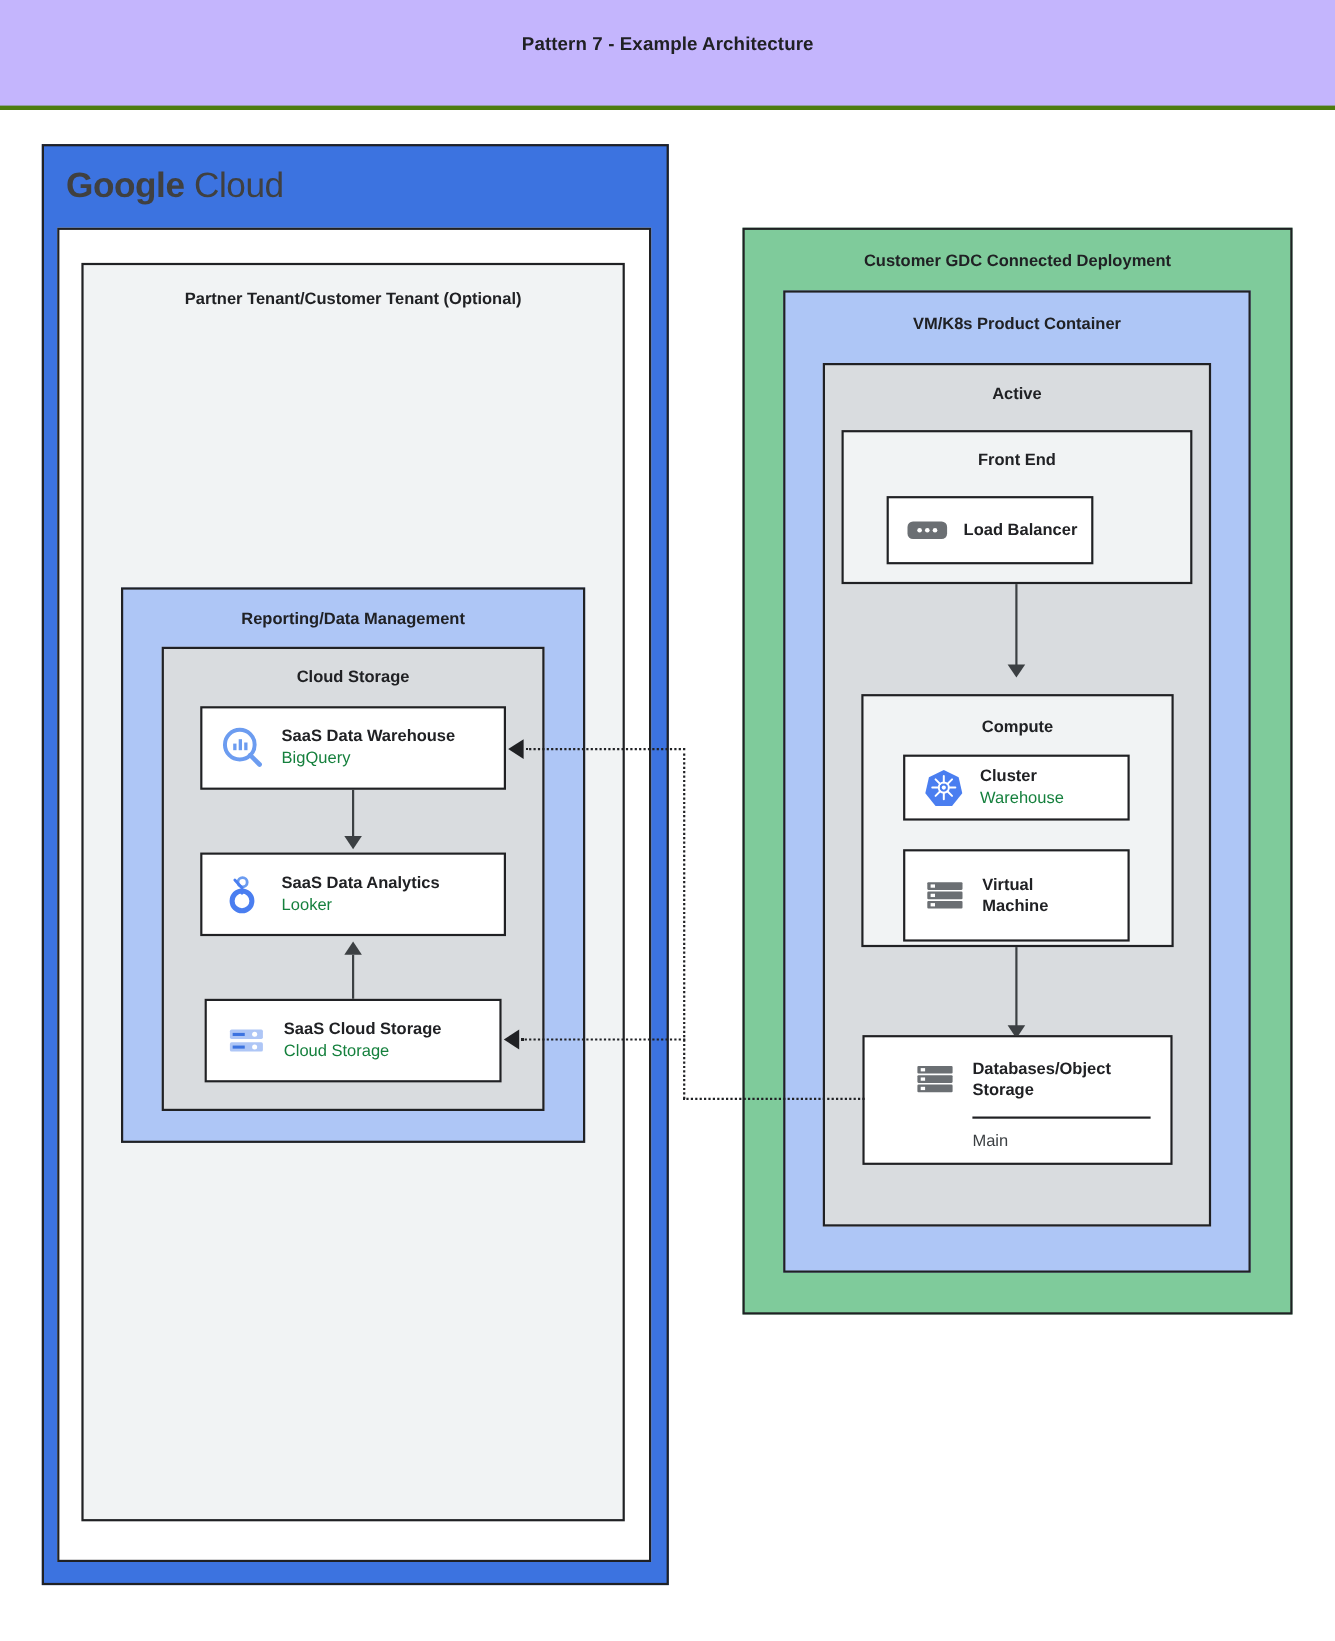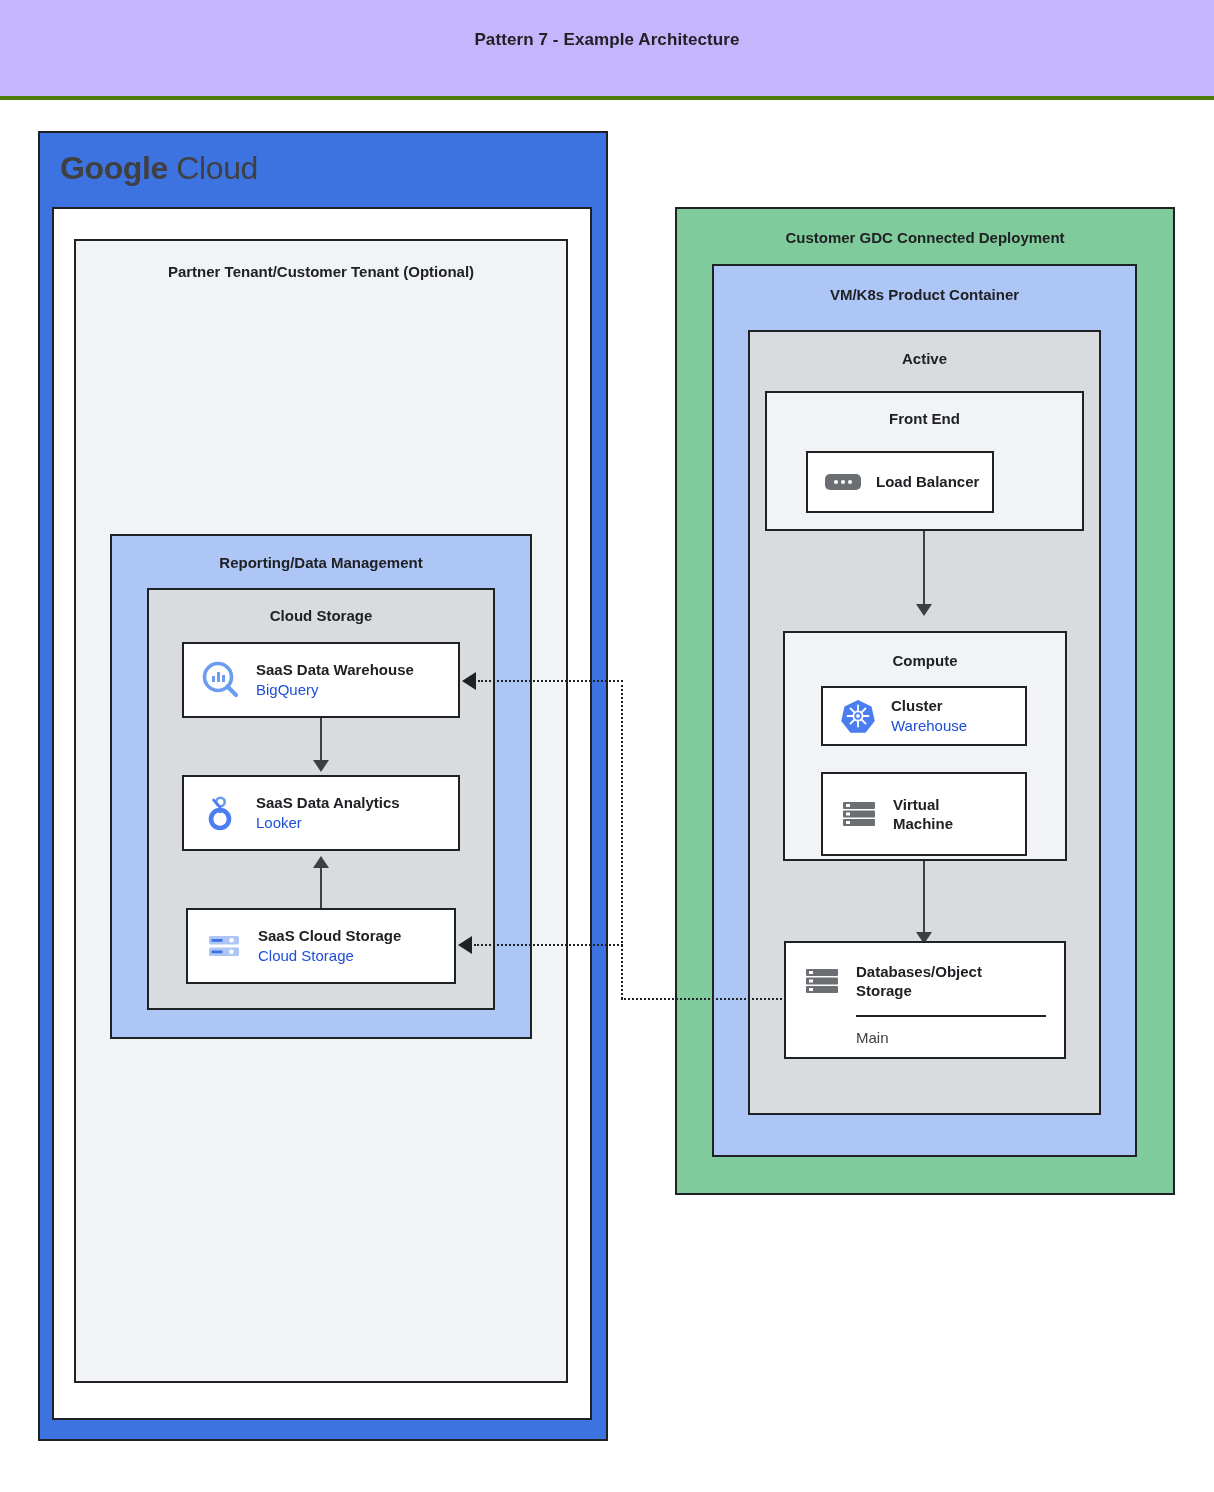--- a/index.html
+++ b/index.html
@@ -96,21 +96,21 @@
   .item .t1 {
     font-size: 15px;
     font-weight: bold;
     color: #202124;
     line-height: 1.3;
     white-space: pre-line;
   }
   .item .t2 {
     font-size: 15px;
     font-weight: normal;
-    color: #1d4ed8;
+    color: #15803d;
     line-height: 1.35;
   }
 
   
   .dbcard { display: block; position: absolute; }
   .dbcard .row-main {
     display: flex;
     align-items: center;
     padding-top: 18px;
   }
@@ -317,21 +317,21 @@
     </div>
     <div class="labels">
       <div class="t1">Virtual
 Machine</div>
     </div>
   </div>
 
   <div class="varrow" style="left:923px; top:861px; height:73px;"></div>
   <div class="arrowhead-down" style="left:916px; top:932px;"></div>
 
-  <div class="item dbcard" style="left:784px; top:941px; width:282px; height:118px;">
+  <div class="item dbcard" style="left:784px; top:941px; width:282px; height:118px;padding-left:28px;">
     <div class="row-main">
       <div class="ico">
         <svg width="40" height="40" viewBox="0 0 40 40" aria-hidden="true">
           <rect x="4" y="8" width="32" height="7" rx="1" fill="#6b6f73"></rect>
           <rect x="4" y="16.5" width="32" height="7" rx="1" fill="#6b6f73"></rect>
           <rect x="4" y="25" width="32" height="7" rx="1" fill="#6b6f73"></rect>
           <rect x="7" y="10" width="4" height="3" fill="#ffffff"></rect>
           <rect x="7" y="18.5" width="4" height="3" fill="#ffffff"></rect>
           <rect x="7" y="27" width="4" height="3" fill="#ffffff"></rect>
         </svg>

